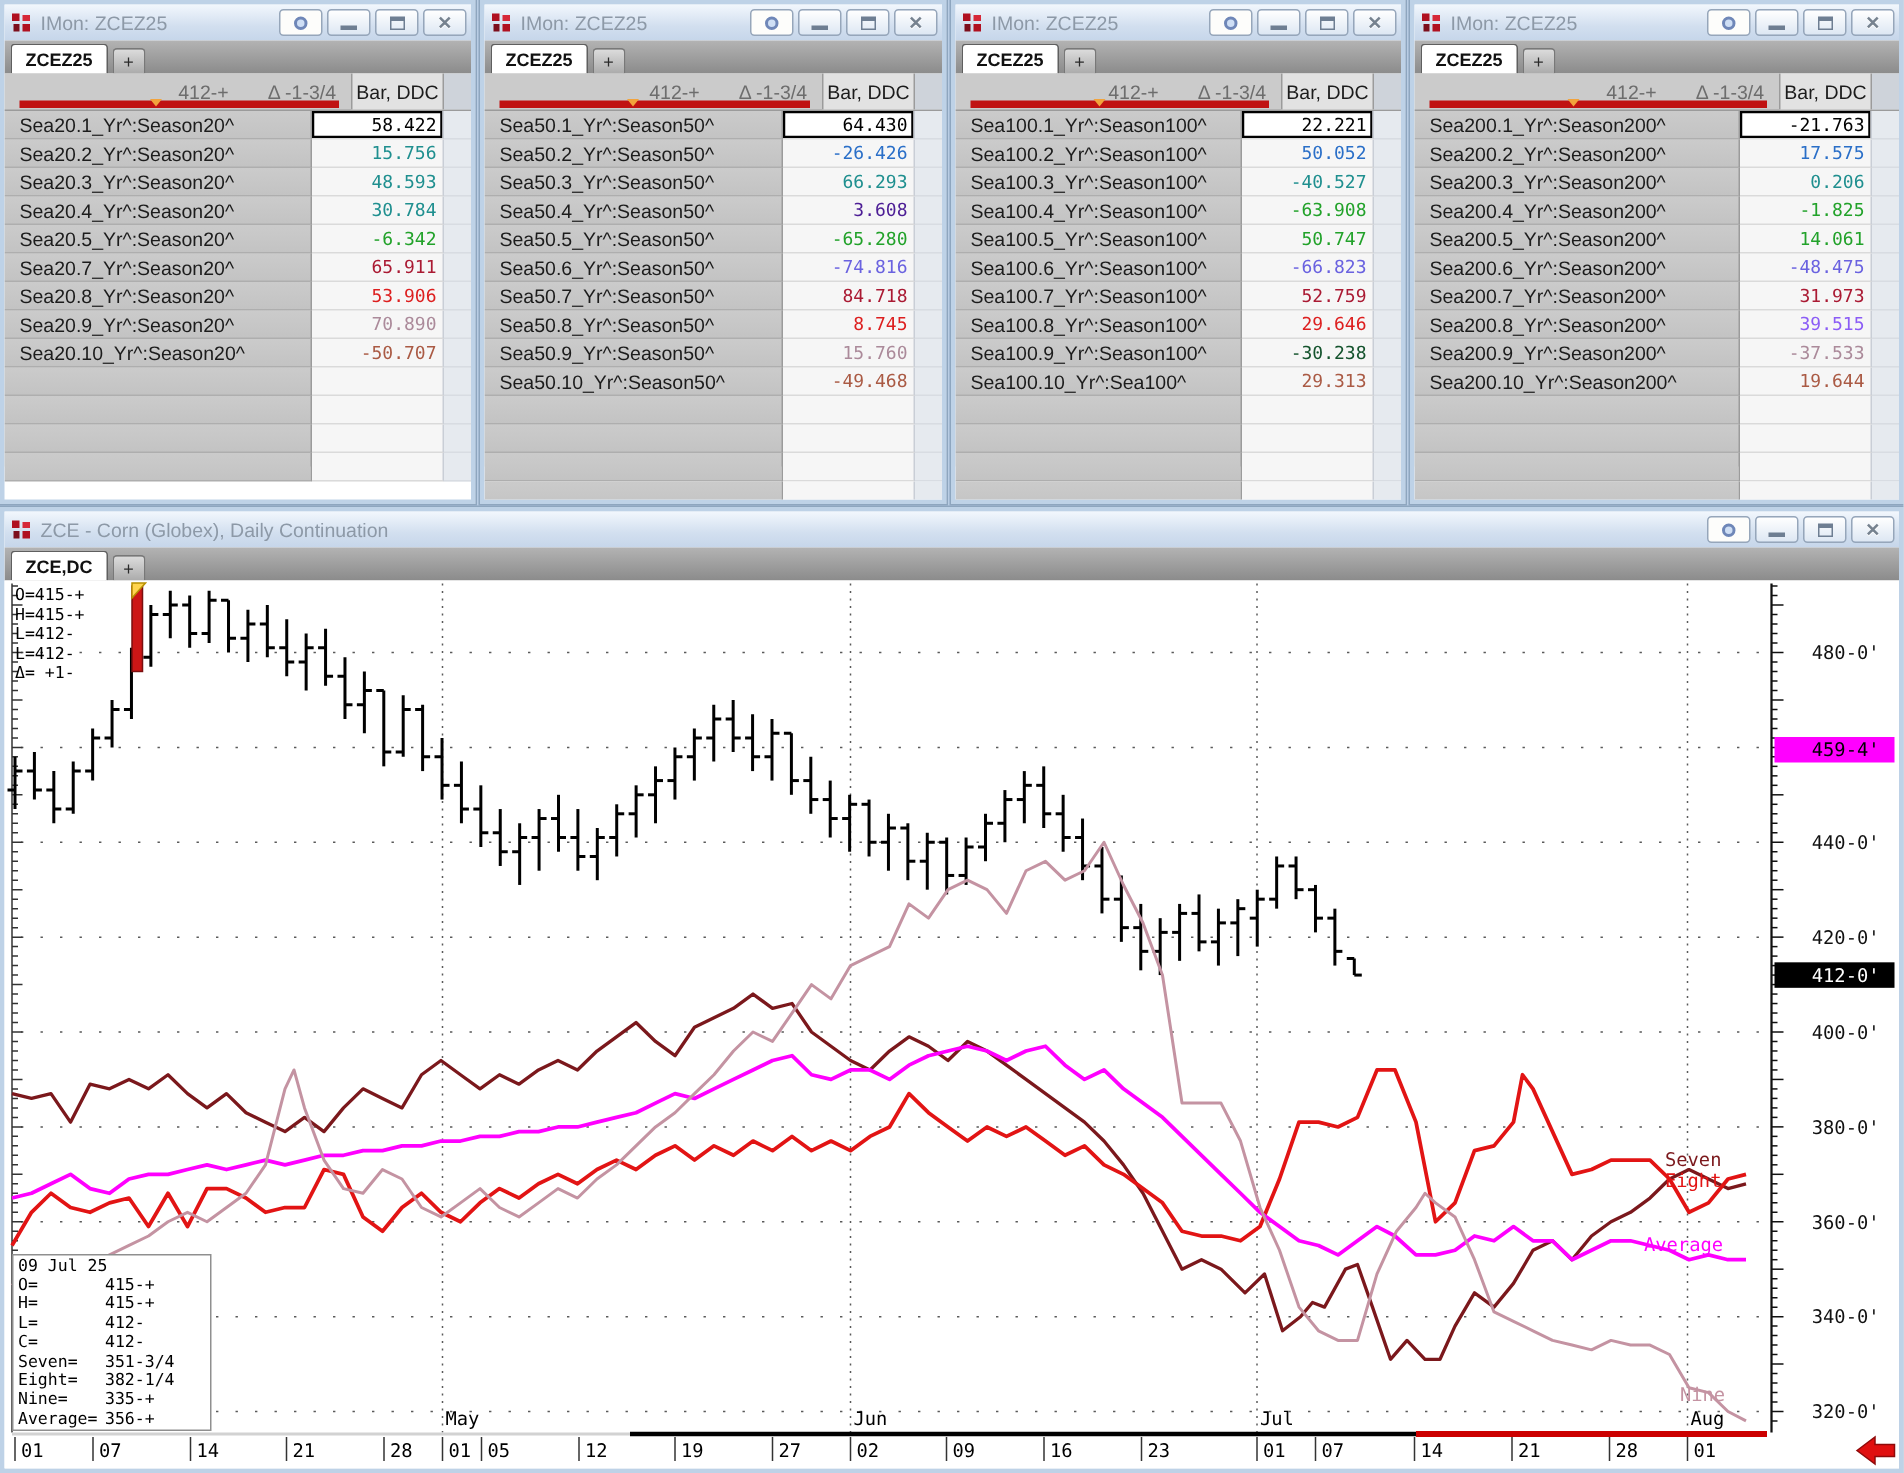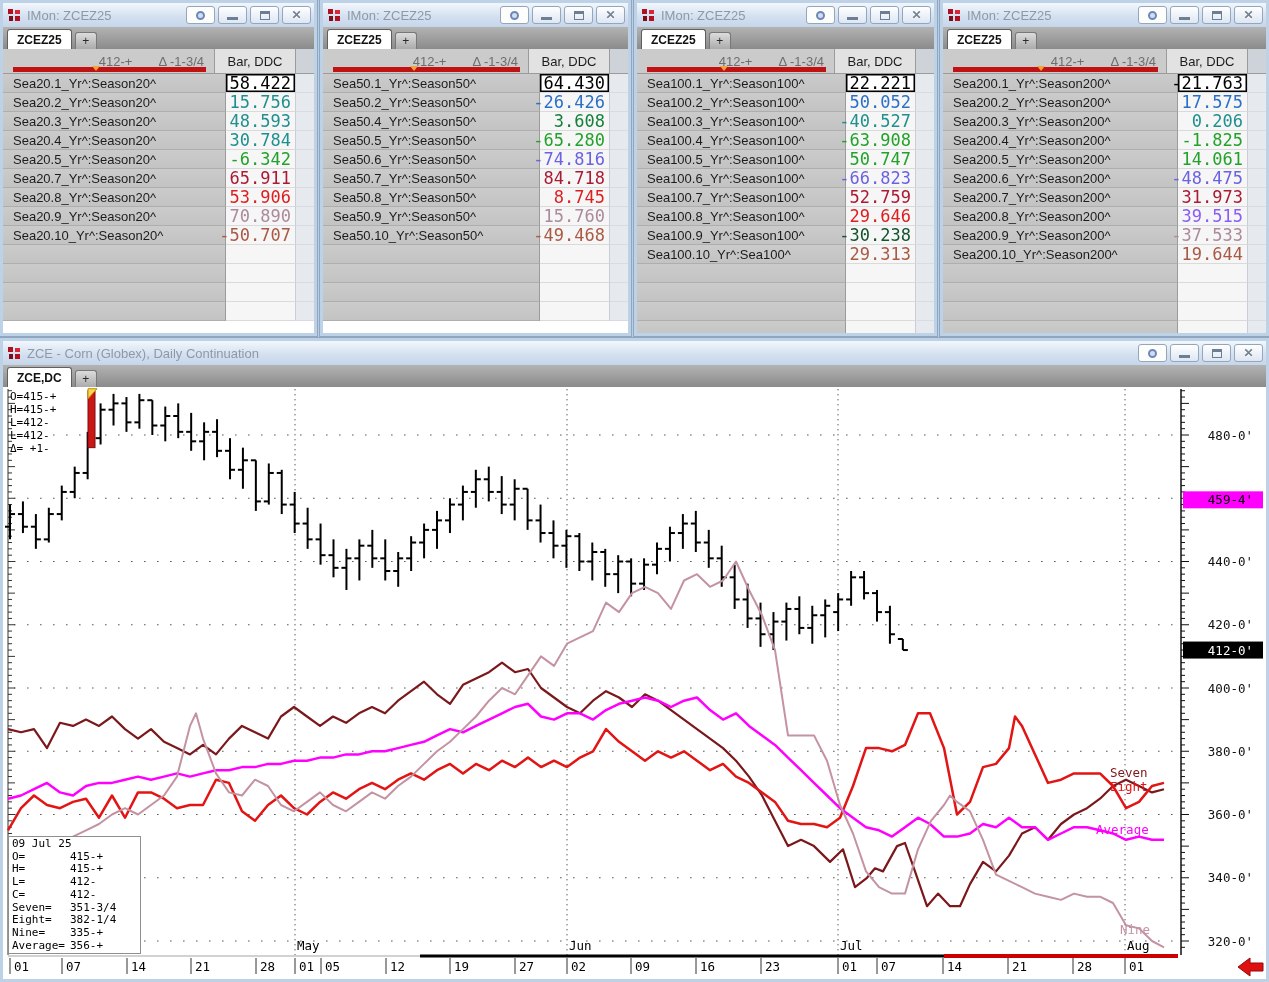--- a/index.html
+++ b/index.html
@@ -37,29 +37,29 @@
   #monitor-row { position:absolute; left:0; top:0; display:flex; gap:3px; }
   .mon-win { height:336px; }
   .mon-table { height:262px; background:#c6c6c6; font-size:13px; }
   .mon-header { display:flex; height:25px; background:#cbcbcb; border-bottom:1px solid #9b9b9b; position:relative; }
   .hdr-left { flex:1; position:relative; display:flex; align-items:center; justify-content:flex-end; color:#6d6d6d; }
   .hdr-price { margin-right:26px; }
   .hdr-delta { margin-right:10px; }
   .hdr-redbar { position:absolute; left:10px; right:8px; bottom:1px; height:5px; background:#c01212; }
   .hdr-marker { position:absolute; left:41%; top:-1px; width:0; height:0;
                 border-left:4px solid transparent; border-right:4px solid transparent; border-top:5px solid #f2a33c; }
-  .hdr-col { width:82px; background:#e2e2e2; border-left:1px solid #9b9b9b; border-right:1px solid #9b9b9b;
+  .hdr-col { width:62px; background:#e2e2e2; border-left:1px solid #9b9b9b; border-right:1px solid #9b9b9b;
              display:flex; align-items:center; justify-content:center; color:#1c1c1c; }
   .hdr-end { width:18px; background:#ced3da; }
   .mon-row-item { display:flex; height:19px; }
   .cell-label { flex:1; background:linear-gradient(#cbcbcb,#c3c3c3); border-bottom:1px solid #aeaeae;
                 border-right:1px solid #9b9b9b; display:flex; align-items:center; padding-left:10px; color:#1c1c1c; }
-  .cell-value { width:70px; background:#f6f6f6; border-bottom:1px solid #dadada; border-right:1px solid #c9ced6;
+  .cell-value { width:88px; background:#f6f6f6; border-bottom:1px solid #dadada; border-right:1px solid #c9ced6;
                 display:flex; align-items:center; justify-content:flex-end; padding-right:4px;
-                font-family:"DejaVu Sans Mono",monospace; font-size:17px; }
+                font-family:"DejaVu Sans Mono",monospace; font-size:12px; }
   .cell-end { width:18px; background:#e6eaef; border-bottom:1px solid #d8dce2; }
   .mon-row-item.selected .cell-value { background:#ffffff; box-shadow:inset 0 0 0 1.5px #000; }
 
   
   #chart-win { position:absolute; left:0; top:338px; width:1269px; height:644px; }
   #chart-body { position:relative; width:1263px; height:592px; background:#fff; overflow:hidden; }
   #chart-svg { position:absolute; left:-3px; top:0; }
   #chart-overlays { position:absolute; left:-3px; top:0; width:1269px; height:592px; pointer-events:none; }
   #ohlc-overlay { position:absolute; left:10px; top:3px; font-family:"DejaVu Sans Mono",monospace;
                   font-size:11px; line-height:13px; color:#000; }
@@ -217,22 +217,27 @@
             <div class="cell-label">Sea50.1_Yr^:Season50^</div>
             <div class="cell-value" style="color: rgb(0, 0, 0);">64.430</div>
             <div class="cell-end"></div>
           </div>
           <div class="mon-row-item">
             <div class="cell-label">Sea50.2_Yr^:Season50^</div>
             <div class="cell-value" style="color: rgb(42, 111, 200);">-26.426</div>
             <div class="cell-end"></div>
           </div>
           <div class="mon-row-item">
+            <div class="cell-label">Sea50.3_Yr^:Season50^</div>
+            <div class="cell-value" style="color: rgb(31, 143, 143);">66.293</div>
+            <div class="cell-end"></div>
+          </div>
+          <div class="mon-row-item">
             <div class="cell-label">Sea50.4_Yr^:Season50^</div>
-            <div class="cell-value" style="color: #15803d;">3.608</div>
+            <div class="cell-value" style="color: #4c1d95;">3.608</div>
             <div class="cell-end"></div>
           </div>
           <div class="mon-row-item">
             <div class="cell-label">Sea50.5_Yr^:Season50^</div>
             <div class="cell-value" style="color: rgb(34, 162, 42);">-65.280</div>
             <div class="cell-end"></div>
           </div>
           <div class="mon-row-item">
             <div class="cell-label">Sea50.6_Yr^:Season50^</div>
             <div class="cell-value" style="color: rgb(106, 98, 224);">-74.816</div>

